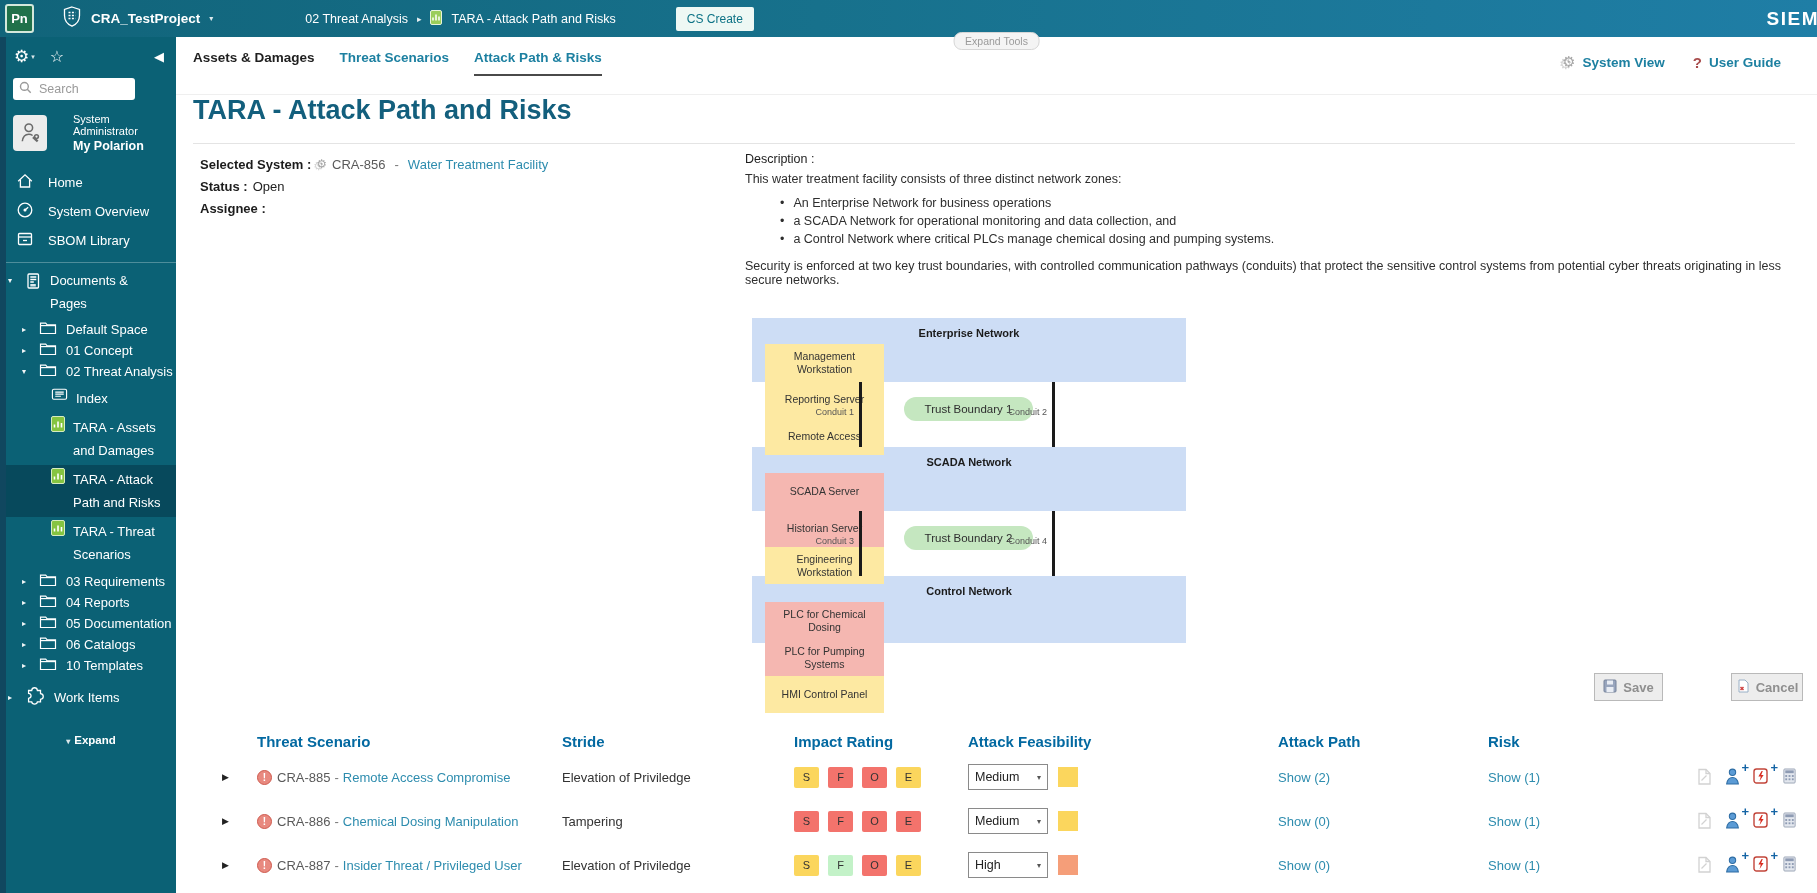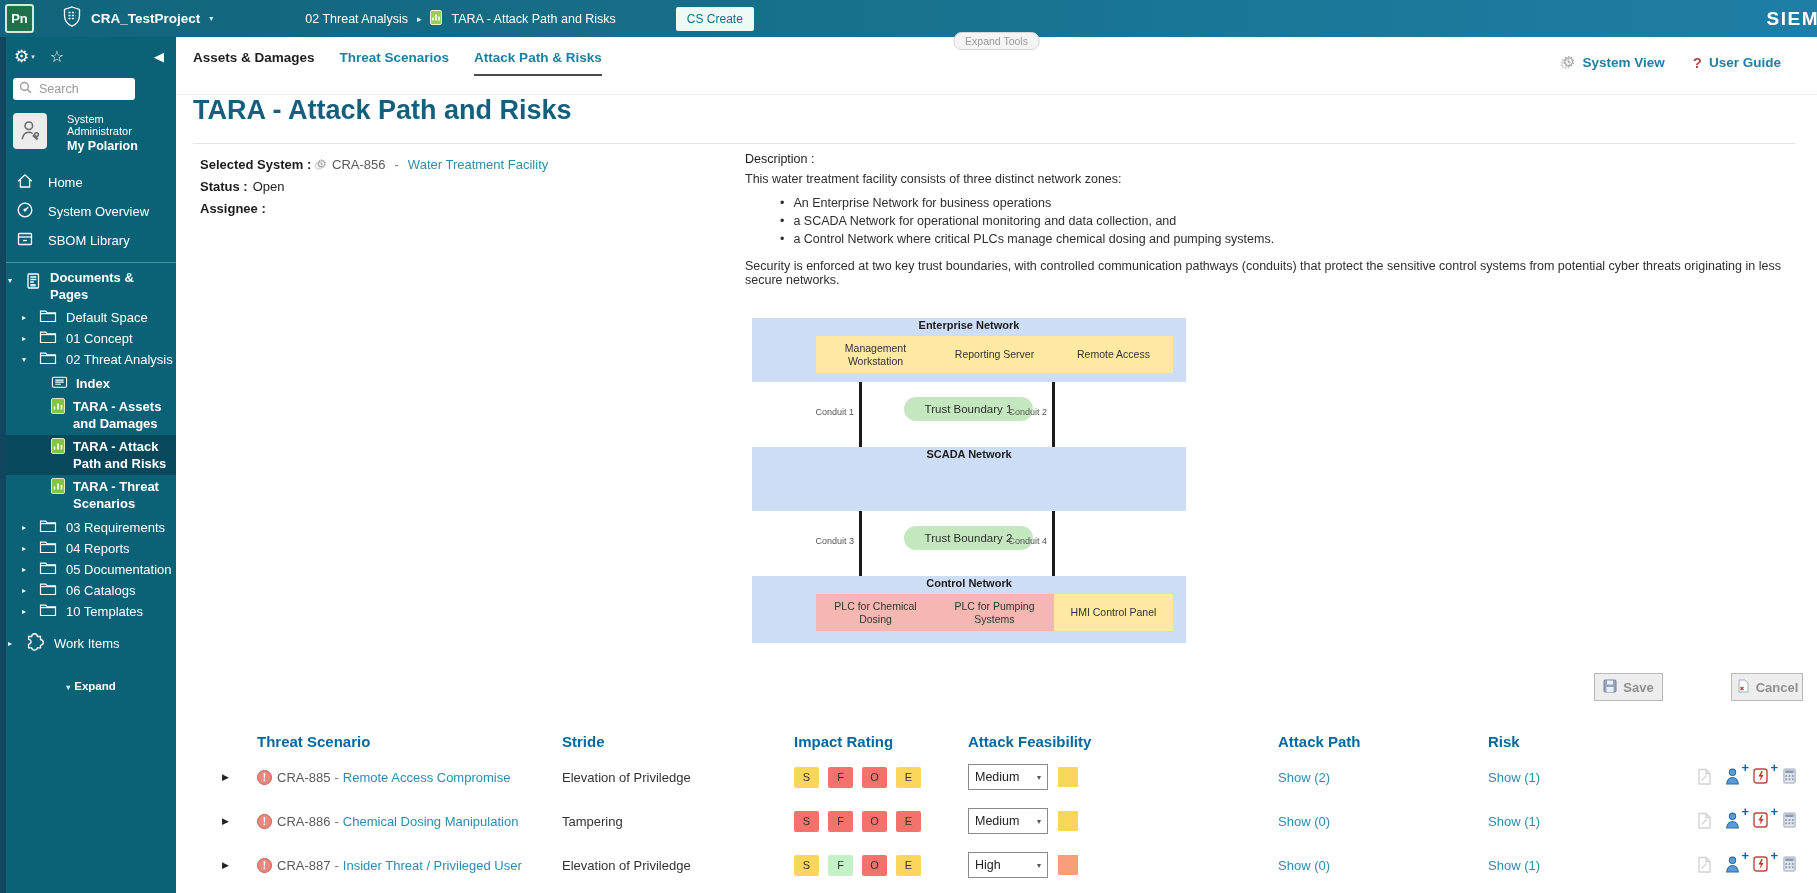--- a/index.html
+++ b/index.html
@@ -28,32 +28,32 @@
   .side-tools{display:flex;align-items:center;padding:2px 12px 0 8px;gap:15px;}
   .gear-wrap{font-size:17px;line-height:1;cursor:pointer;}
   .gear-wrap .tiny-caret{font-size:7px;vertical-align:3px;margin-left:2px;}
   .star{font-size:16px;cursor:pointer;}
   .collapse{margin-left:auto;font-size:13px;cursor:pointer;}
   .search{margin:12px 10px 0 7px;width:122px;height:22px;background:#fff;border-radius:3px;
     display:flex;align-items:center;padding:0 6px;gap:5px;}
   .search input{border:0;outline:0;background:transparent;width:86px;font-size:12.5px;
     color:#555;font-family:inherit;}
   .search input::placeholder{color:#9a9a9a;}
-  .user{display:flex;gap:20px;margin:13px 8px 0 7px;}
+  .user{display:flex;gap:26px;margin:13px 8px 0 7px;align-items:center;}
   .avatar{width:34px;height:36px;background:#ececec;border-radius:4px;display:flex;
     align-items:center;justify-content:center;flex:0 0 auto;}
   .user-role{font-size:11px;}
   .user-name{font-size:12.5px;font-weight:bold;margin-top:2px;}
   .nav{margin-top:15px;}
   .nav-item{display:flex;align-items:center;gap:13px;padding:4px 0 4px 9px;height:29px;cursor:pointer;}
   .divider{border-top:1px solid rgba(255,255,255,.28);margin:7px 0 6px 0;}
   .docs-item{display:flex;gap:7px;padding-left:2px;align-items:flex-start;cursor:pointer;}
   .docs-item .tree-caret{margin-top:7px;}
   .docs-item svg{margin-top:2px;}
-  .wrap-label{width:104px;line-height:17px;font-weight:bold;}
+  .wrap-label{width:104px;line-height:23px;}
   .tree-caret{font-size:8px;width:8px;flex:0 0 auto;opacity:.95;}
   .tree1{margin-top:4px;}
   .tree1-item{display:flex;align-items:center;gap:9px;padding:3px 0 3px 16px;height:21px;cursor:pointer;}
   .tree2{margin:2px 0 2px 0;}
   .tree2-item{display:flex;gap:8px;align-items:flex-start;padding:3px 2px 3px 45px;cursor:pointer;}
   .tree2-item svg{flex:0 0 auto;margin-top:0px;}
   .tree2-item.selected{background:#07495c;}
   .work{display:flex;align-items:center;gap:8px;padding:9px 0 0 2px;cursor:pointer;}
   .expand-row{text-align:center;margin-top:24px;font-size:11.5px;font-weight:bold;cursor:pointer;}
   .expand-row .tiny-caret{font-size:8px;margin-right:4px;}
@@ -85,22 +85,22 @@
   .desc-label{font-weight:normal;color:#1c1c1c;margin-bottom:5px;}
   .desc ul{margin:10px 0 0 35px;padding:0;list-style:none;}
   .desc li{margin-bottom:3.5px;}
   .desc li .bullet{margin-right:9px;}
   .outro{margin-top:12px;}
 
   
   .diagram{position:absolute;left:576px;top:281px;width:434px;}
   .zone{background:#cdddf5;height:64px;}
   .zone:last-child{height:67px;}
-  .zone-title{text-align:center;font-size:11px;font-weight:bold;padding-top:1px;color:#1b1b1b;}
-  .zone-nodes{display:flex;justify-content:flex-end;padding:5px 13px 0 13px;}
+  .zone-title{text-align:center;font-size:11px;font-weight:bold;padding-top:9px;color:#1b1b1b;}
+  .zone-nodes{display:flex;justify-content:center;padding:5px 13px 0 13px;flex-direction:column;}
   .node{width:119px;height:37px;display:flex;align-items:center;justify-content:center;
     text-align:center;font-size:10.5px;line-height:13px;color:#333;padding:0 6px;}
   .node.c-yellow{background:#fde9a2;}
   .node.c-pink{background:#f5b7b1;}
   .gap{position:relative;height:65px;}
   .cline{position:absolute;top:0;bottom:0;width:3px;background:#1a1a1a;}
   .cline.c1{left:107px;}
   .cline.c2{left:300px;}
   .clabel{position:absolute;font-size:9px;color:#555;top:25px;width:62px;text-align:right;}
   .clabel.l{left:40px;}
@@ -450,20 +450,25 @@
       </div>
       <div class="gap">
         <div class="cline c1"></div>
         <div class="cline c2"></div>
         <span class="clabel l">Conduit 1</span>
         <div class="pill">Trust Boundary 1</div>
         <span class="clabel r">Conduit 2</span>
       </div>
       <div class="zone">
         <div class="zone-title">SCADA Network</div>
+        <div class="zone-nodes">
+          <div class="node c-pink">SCADA Server</div>
+          <div class="node c-pink">Historian Server</div>
+          <div class="node c-yellow">Engineering Workstation</div>
+        </div>
       </div>
       <div class="gap">
         <div class="cline c1"></div>
         <div class="cline c2"></div>
         <span class="clabel l">Conduit 3</span>
         <div class="pill">Trust Boundary 2</div>
         <span class="clabel r">Conduit 4</span>
       </div>
       <div class="zone">
         <div class="zone-title">Control Network</div>

